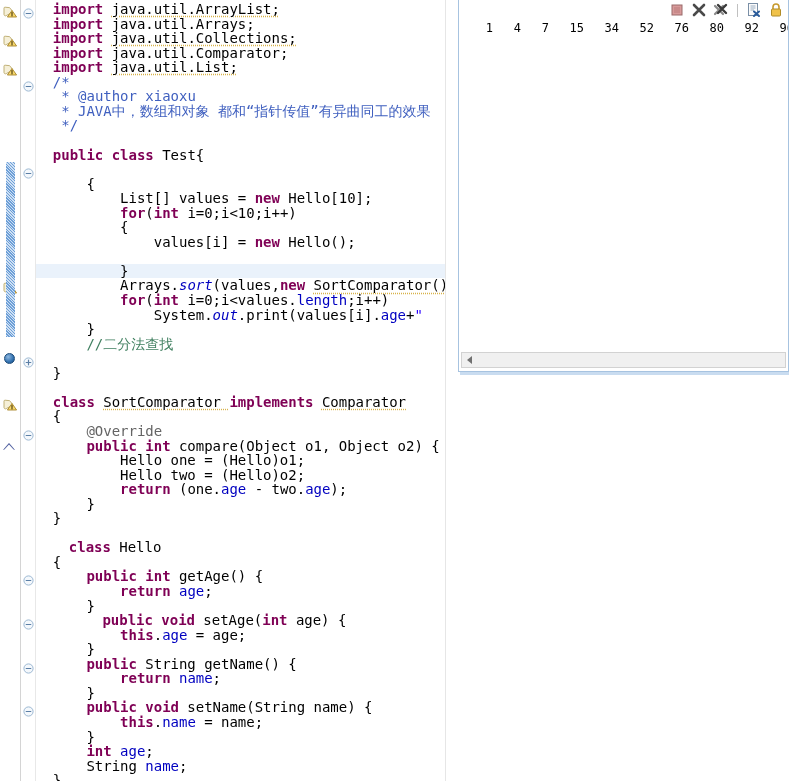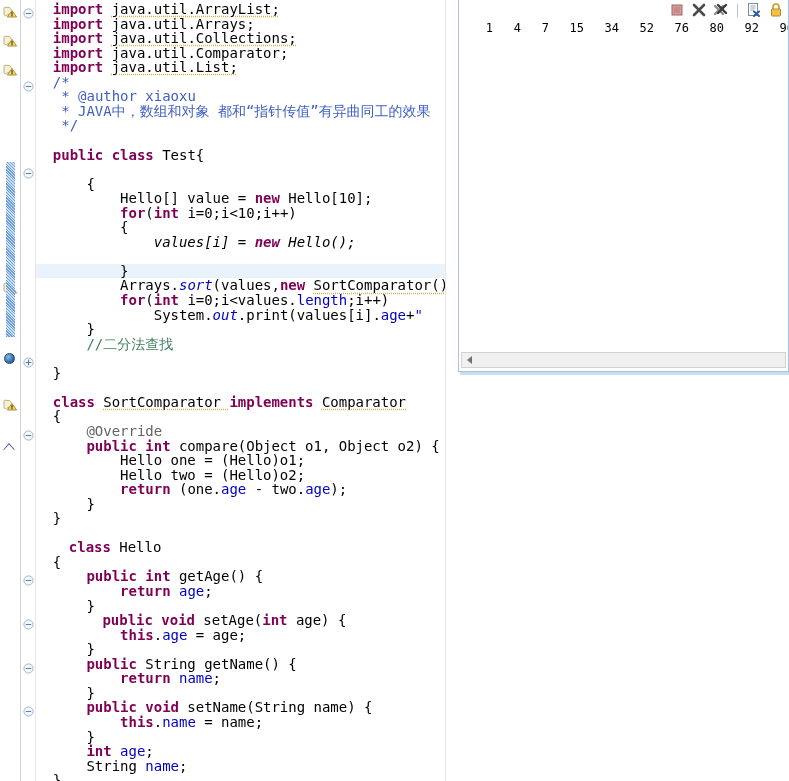--- a/index.html
+++ b/index.html
@@ -299,24 +299,24 @@
       <div class="line" style="position: absolute; top: 31.1px; left: 0px; right: 0px;">  <span class="kw">import </span><span class="plain warnu">java.util.Collections;</span></div>
       <div class="line" style="position: absolute; top: 45.65px; left: 0px; right: 0px;">  <span class="kw">import </span><span class="plain">java.util.Comparator;</span></div>
       <div class="line" style="position: absolute; top: 60.2px; left: 0px; right: 0px;">  <span class="kw">import </span><span class="plain warnu">java.util.List;</span></div>
       <div class="line" style="position: absolute; top: 74.75px; left: 0px; right: 0px;">  <span class="jdoc">/*</span></div>
       <div class="line" style="position: absolute; top: 89.3px; left: 0px; right: 0px;">  <span class="jdoc"> * </span><span class="jdoc">@author</span><span class="jdoc"> xiaoxu</span></div>
       <div class="line" style="position: absolute; top: 103.85px; left: 0px; right: 0px;">  <span class="jdoc"> * JAVA中，数组和对象 都和“指针传值”有异曲同工的效果</span></div>
       <div class="line" style="position: absolute; top: 118.4px; left: 0px; right: 0px;">  <span class="jdoc"> */</span></div>
       <div class="line" style="position: absolute; top: 132.95px; left: 0px; right: 0px;">  </div>
       <div class="line" style="position: absolute; top: 147.5px; left: 0px; right: 0px;">  <span class="kw">public class </span><span class="plain">Test{</span></div>
       <div class="line" style="position: absolute; top: 176.6px; left: 0px; right: 0px;">      <span class="plain">{</span></div>
-      <div class="line" style="position: absolute; top: 191.15px; left: 0px; right: 0px;">          <span class="plain">Hello[] value = </span><span class="kw">new </span><span class="plain">Hello[</span><span class="plain">10</span><span class="plain">];</span></div>
+      <div class="line" style="position: absolute; top: 191.15px; left: 0px; right: 0px;">          <span class="plain">List[] values = </span><span class="kw">new </span><span class="plain">Hello[</span><span class="plain">10</span><span class="plain">];</span></div>
       <div class="line" style="position: absolute; top: 205.7px; left: 0px; right: 0px;">          <span class="kw">for</span><span class="plain">(</span><span class="kw">int </span><span class="plain">i=0;i&lt;10;i++)</span></div>
       <div class="line" style="position: absolute; top: 220.25px; left: 0px; right: 0px;">          <span class="plain">{</span></div>
-      <div class="line" style="position: absolute; top: 234.8px; left: 0px; right: 0px; font-style: italic;">              <span class="plain">values[i] = </span><span class="kw">new </span><span class="plain">Hello();</span></div>
+      <div class="line" style="position: absolute; top: 234.8px; left: 0px; right: 0px;">              <span class="plain">values[i] = </span><span class="kw">new </span><span class="plain">Hello();</span></div>
       <div class="line cur" style="position: absolute; top: 263.9px; left: 0px; right: 0px;">          <span class="plain">}</span></div>
       <div class="line" style="position: absolute; top: 278.45px; left: 0px; right: 0px;">          <span class="plain">Arrays.</span><span class="sfld">sort</span><span class="plain">(values,</span><span class="kw">new </span><span class="plain warnu">SortComparator());</span></div>
       <div class="line" style="position: absolute; top: 293px; left: 0px; right: 0px;">          <span class="kw">for</span><span class="plain">(</span><span class="kw">int </span><span class="plain">i=0;i&lt;values.</span><span class="fld">length</span><span class="plain">;i++)</span></div>
       <div class="line" style="position: absolute; top: 307.55px; left: 0px; right: 0px;">              <span class="plain">System.</span><span class="sfld">out</span><span class="plain">.print(values[i].</span><span class="fld">age</span><span class="plain">+</span><span class="str">"   "</span><span class="plain">);</span></div>
       <div class="line" style="position: absolute; top: 322.1px; left: 0px; right: 0px;">      <span class="plain">}</span></div>
       <div class="line" style="position: absolute; top: 336.65px; left: 0px; right: 0px;">      <span class="cmt">//二分法查找</span></div>
       <div class="line" style="position: absolute; top: 365.75px; left: 0px; right: 0px;">  <span class="plain">}</span></div>
       <div class="line" style="position: absolute; top: 380.3px; left: 0px; right: 0px;">  </div>
       <div class="line" style="position: absolute; top: 394.85px; left: 0px; right: 0px;">  <span class="kw">class </span><span class="plain warnu">SortComparator </span><span class="kw">implements </span><span class="plain warnu">Comparator</span></div>
       <div class="line" style="position: absolute; top: 409.4px; left: 0px; right: 0px;">  <span class="plain">{</span></div>

